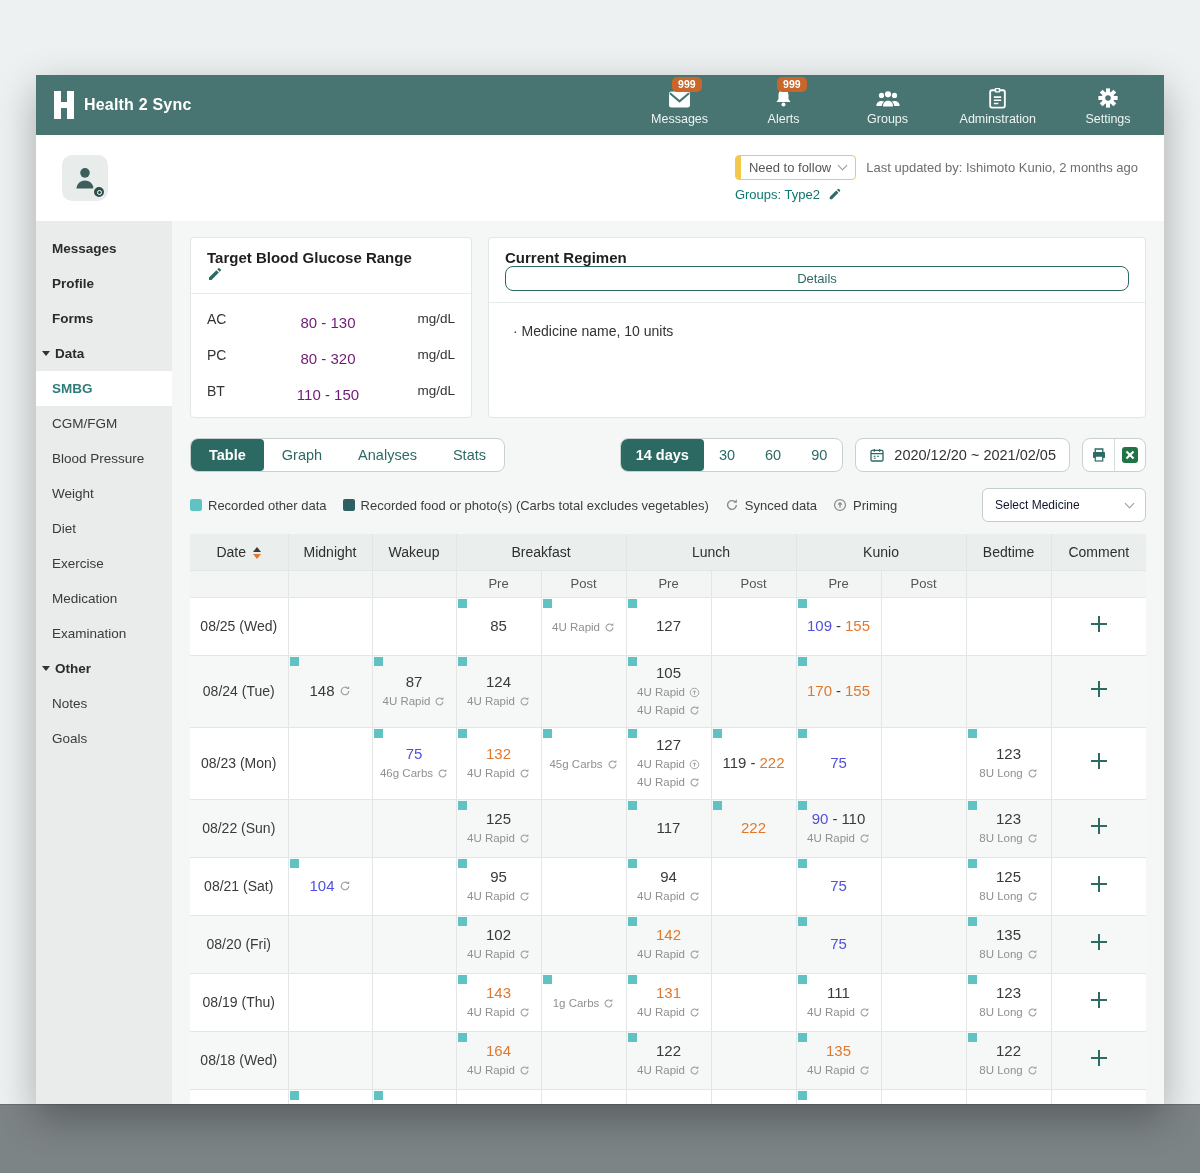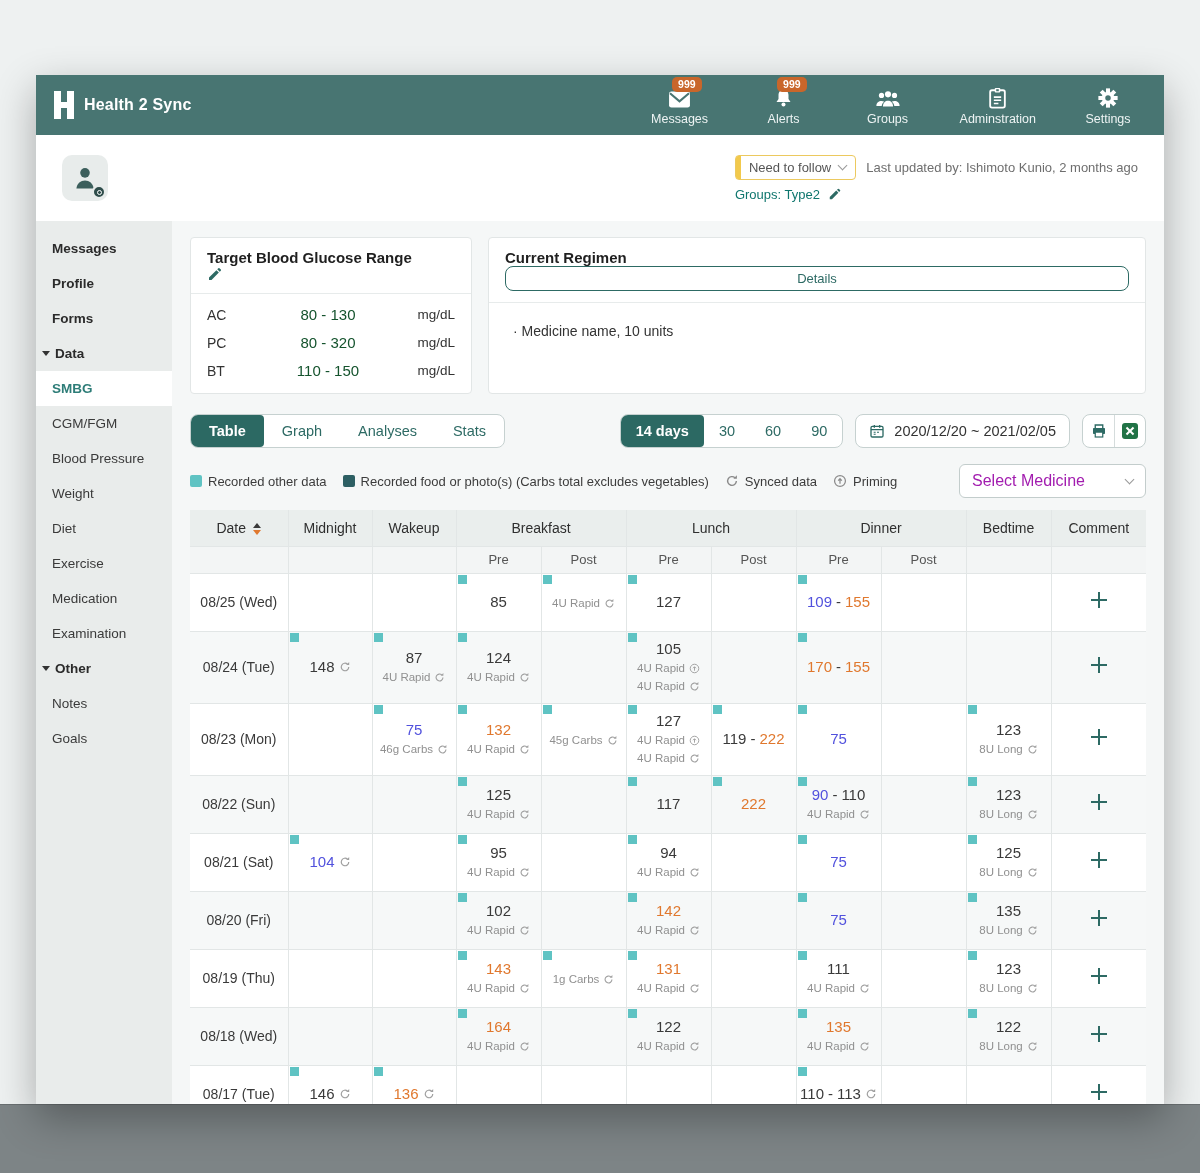--- a/index.html
+++ b/index.html
@@ -78,21 +78,21 @@
   .cards-row { display:flex; gap:16px; margin-bottom:20px; }
   .card { background:#fff; border:1px solid #e2e6e6; border-radius:4px; }
   .card-head { display:flex; justify-content:space-between;
     padding:11px 16px; border-bottom:1px solid #e7ebeb;flex-direction:column; }
   .card-title { font-size:15px; font-weight:700; color:#1f1f1f; }
   .target-card { width:282px; flex:0 0 auto; }
   .target-body { padding:12px 16px 14px; }
   .tr-row { display:flex; align-items:center; margin-bottom:11px; }
   .tr-row:last-child { margin-bottom:0; }
   .tr-label { width:42px; font-size:14px; color:#333; }
-  .tr-range { flex:1; text-align:center; font-size:15px; color:#14532d; }
+  .tr-range { flex:1; text-align:center; font-size:15px; color:#701a75;margin-top:8px; }
   .tr-unit { width:48px; text-align:right; font-size:13.5px; color:#333; }
   .regimen-card { flex:1; display:flex; flex-direction:column; }
   .details-btn { border:1px solid #2d6a64; color:#2d6a64; background:#fff;
     border-radius:8px; font-size:13px; padding:4px 13px; cursor:pointer;
     font-family:inherit; }
   .regimen-body { padding:20px 24px; font-size:14px; color:#333; }
 
   
   .controls-row { display:flex; align-items:center; margin-bottom:16px; }
   .seg-group { display:flex; background:#fff; border:1px solid #c6d1d0;
@@ -114,23 +114,23 @@
   .xl-ic { width:16px; height:16px; background:#217346; border-radius:3px; position:relative; }
   .xl-ic::before,.xl-ic::after { content:""; position:absolute; left:7px; top:3px;
     width:2px; height:10px; background:#fff; }
   .xl-ic::before { transform:rotate(45deg); } .xl-ic::after { transform:rotate(-45deg); }
 
   
   .legend-row { display:flex; align-items:center; margin-bottom:12px; }
   .legend-items { display:flex; align-items:center; gap:16px; }
   .lg-item { display:flex; align-items:center; gap:6px; font-size:13px; color:#3c3c3c; }
   .swatch { width:12px; height:12px; border-radius:2px; display:inline-block; }
-  .medicine-select { margin-left:auto; width:187px; height:34px; background:#fff;
+  .medicine-select { margin-left:auto; width:164px; height:34px; background:#fff;
     border:1px solid #c3cdcc; border-radius:6px; display:flex; align-items:center;
-    justify-content:space-between; padding:0 12px; font-size:16px; color:#a21caf;
+    justify-content:space-between; padding:0 12px; font-size:12px; color:#0f172a;
     cursor:pointer; font-family:inherit; }
 
   
   .table-wrap { flex:1; overflow:hidden; background:#fff; }
   table.gt { width:100%; border-collapse:collapse; table-layout:fixed; }
   .gt th, .gt td { border:1px solid #e2e6e6; }
   .gt tr > *:first-child { border-left:none; }
   .gt tr > *:last-child { border-right:none; }
   .gt thead tr:first-child > * { border-top:none; }
   .gt thead tr.h1 th { background:#eaeeed; height:36px; font-size:14px; font-weight:500;
@@ -442,21 +442,21 @@
             <thead>
                 <tr class="h1">
                   <th>Date<span class="sort">
                       <i class="up"></i>
                       <i class="dn"></i>
                     </span></th>
                   <th>Midnight</th>
                   <th>Wakeup</th>
                   <th colspan="2">Breakfast</th>
                   <th colspan="2">Lunch</th>
-                  <th colspan="2">Dinner</th>
+                  <th colspan="2">Kunio</th>
                   <th>Bedtime</th>
                   <th>Comment</th>
                 </tr>
                 <tr class="h2">
                   <th>&nbsp;</th>
                   <th>&nbsp;</th>
                   <th>&nbsp;</th>
                   <th>Pre</th>
                   <th>Post</th>
                   <th>Pre</th>

